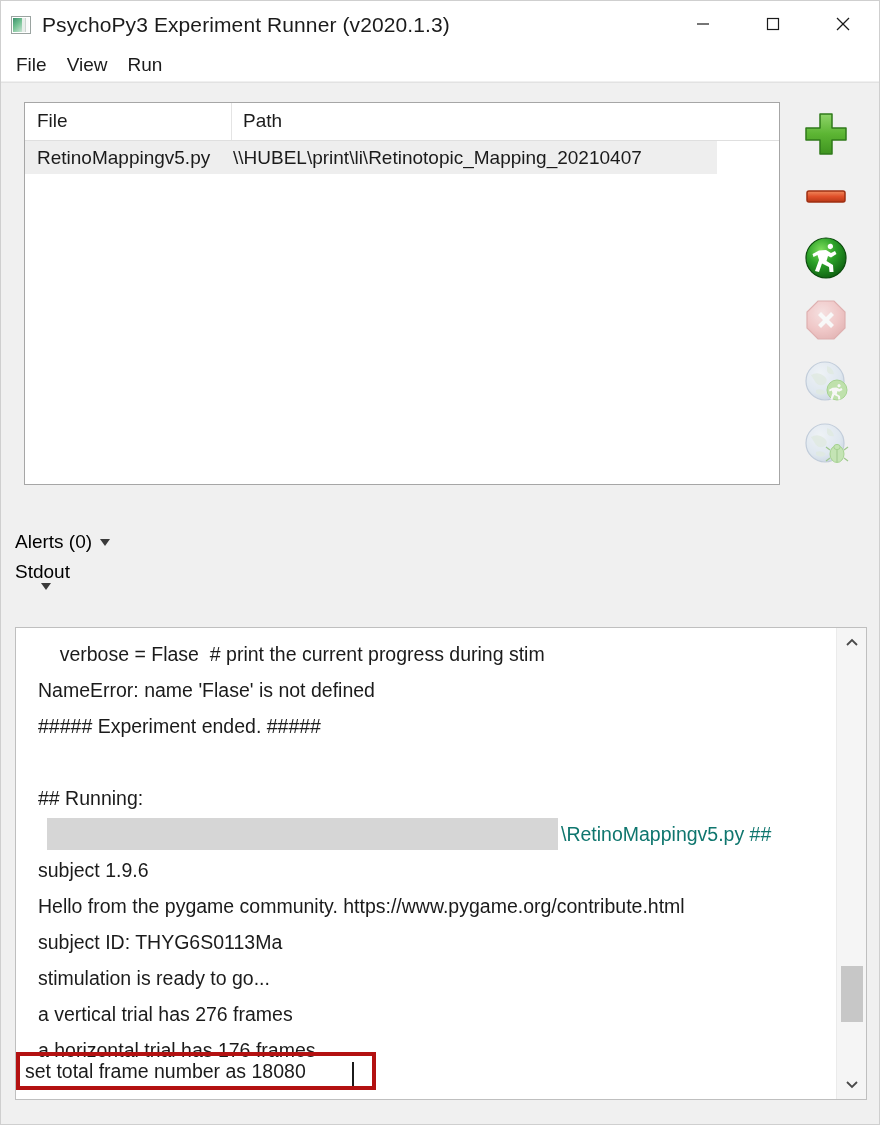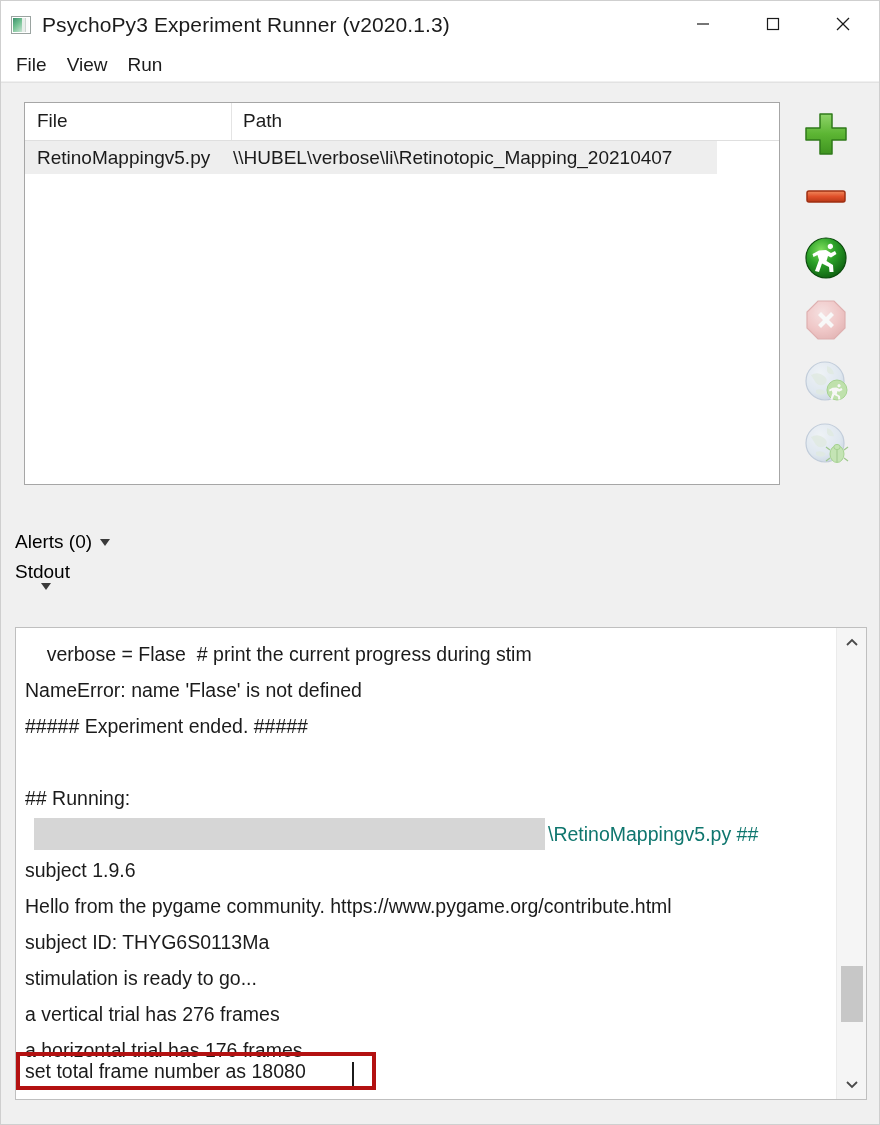--- a/index.html
+++ b/index.html
@@ -206,21 +206,21 @@
     height: 473px;
     background: #ffffff;
     border: 1px solid #bfbfbf;
     box-sizing: border-box;
   }
   #console-text {
     position: absolute;
     left: 0; top: 0;
     width: 820px;
     height: 471px;
-    padding: 8px 0 0 9px;
+    padding: 8px 0 0 22px;
     box-sizing: border-box;
     overflow: hidden;
   }
   .console-line {
     font-size: 19.5px;
     line-height: 36px;
     color: #1b1b1b;
     white-space: pre;
     height: 36px;
   }
@@ -342,21 +342,21 @@
     <div id="file-list-header">
       <div class="col-file">
         <span class="col-head-text">File</span>
       </div>
       <div class="col-path">
         <span class="col-head-text">Path</span>
       </div>
     </div>
     <div id="file-row">
       <div class="cell-file">RetinoMappingv5.py</div>
-      <div class="cell-path">\\HUBEL\verbose\li\Retinotopic_Mapping_20210407</div>
+      <div class="cell-path">\\HUBEL\print\li\Retinotopic_Mapping_20210407</div>
     </div>
   </div>
 
   <div id="toolbar">
 
     <div class="tool-btn">
       <span>
         <svg width="48" height="48" viewBox="0 0 48 48">
           <defs>
             <linearGradient id="gPlus" x1="0" y1="0" x2="0" y2="1">

